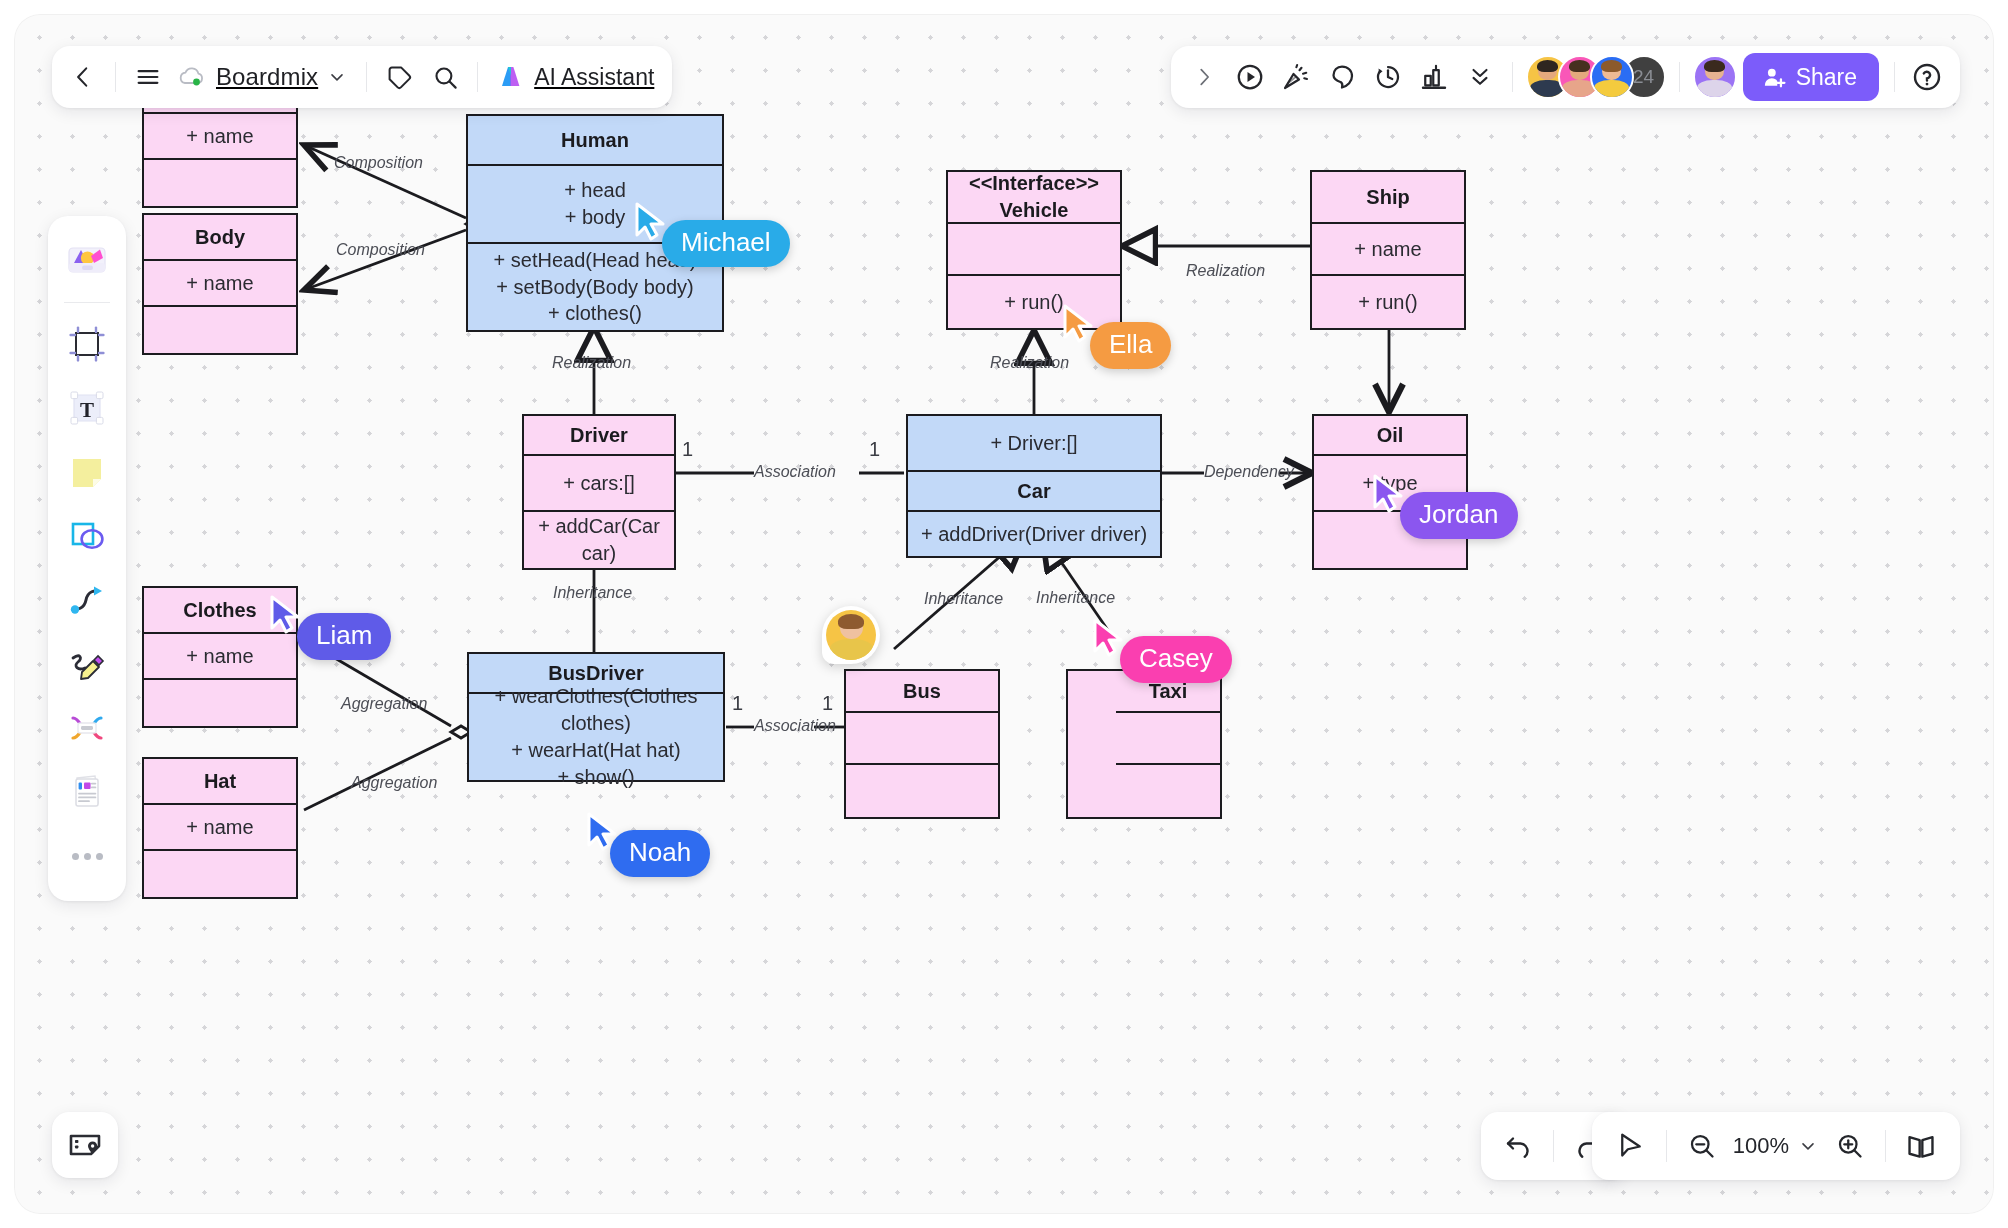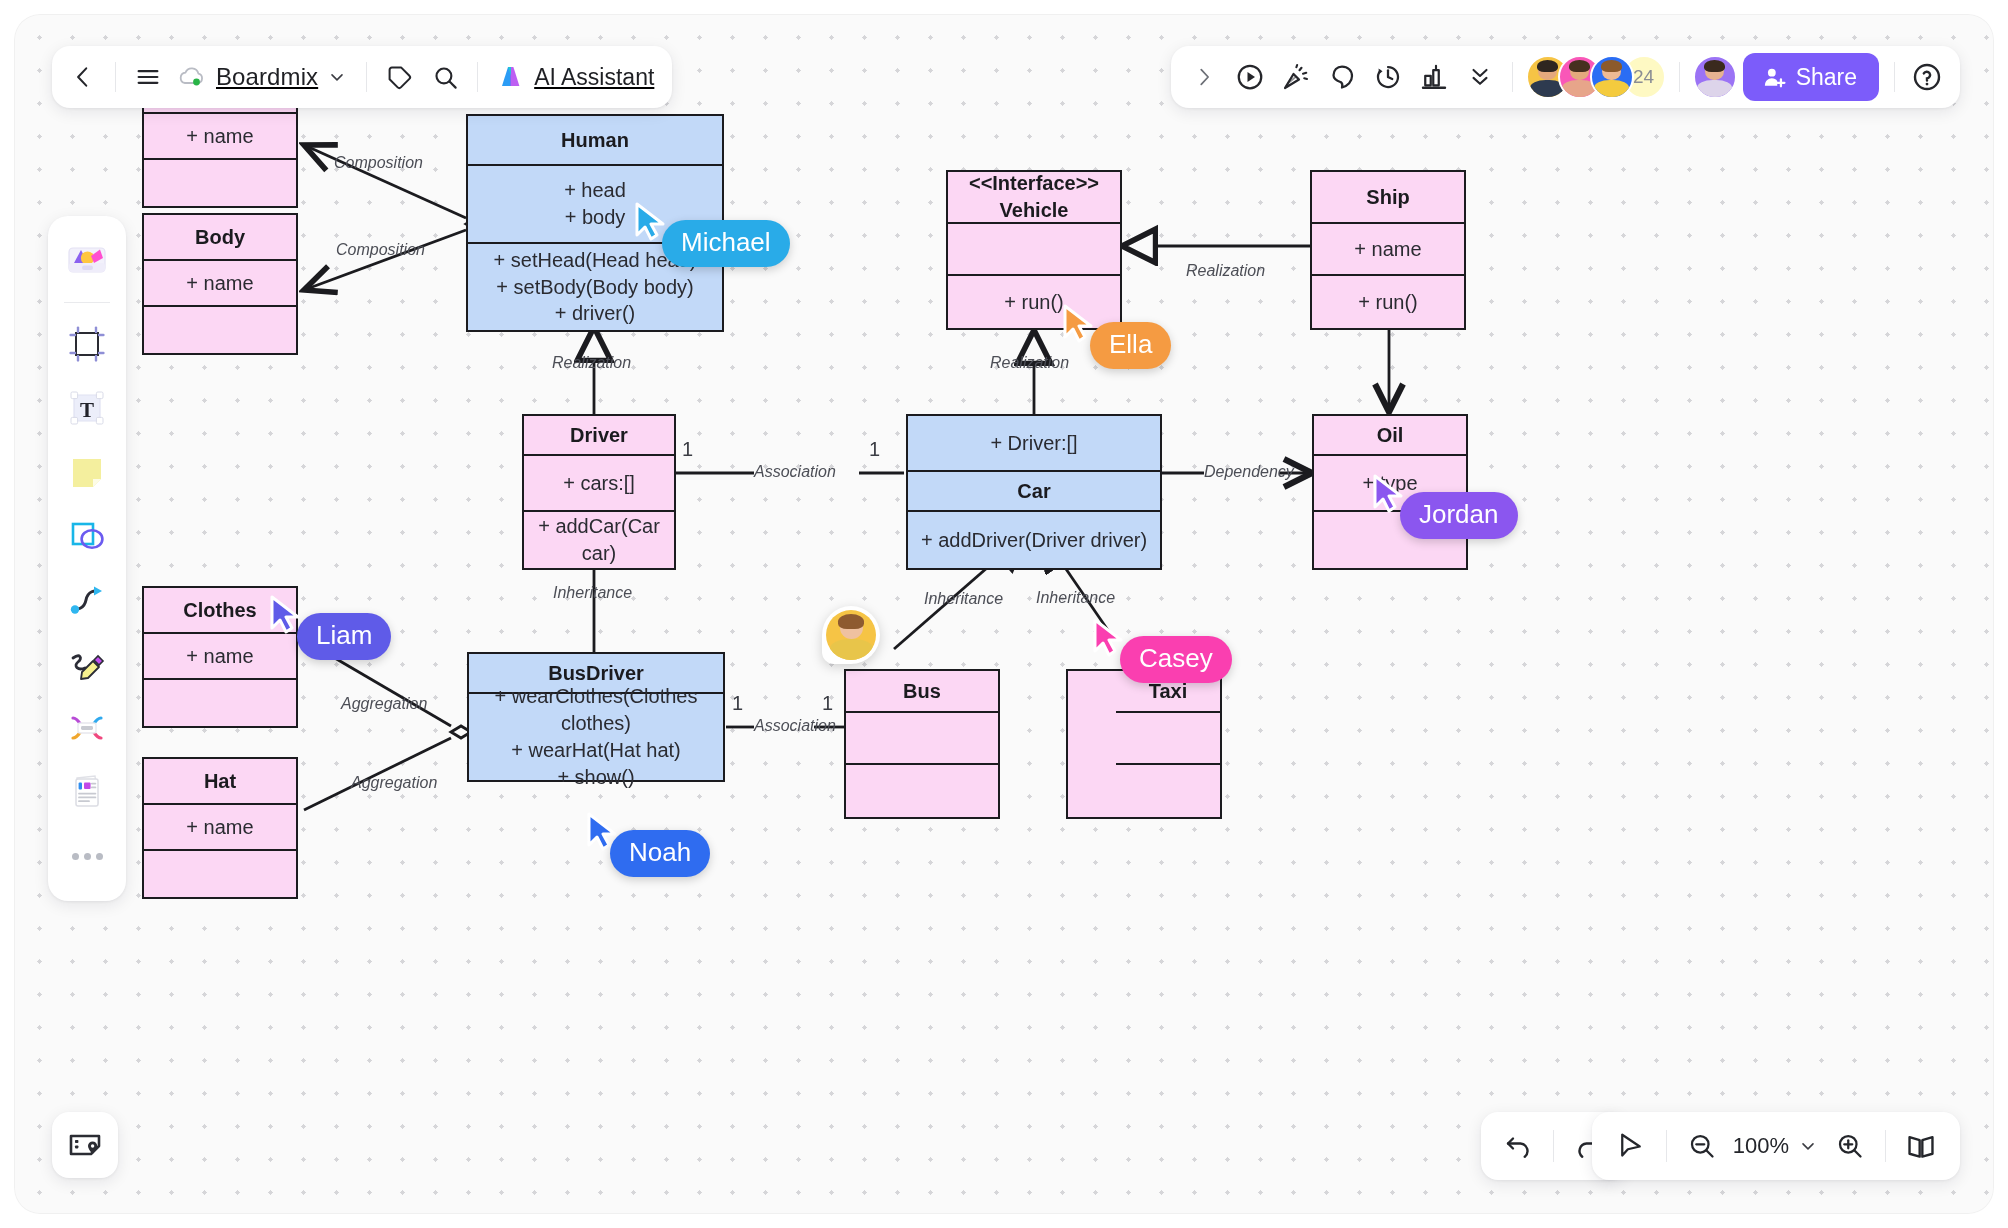--- a/index.html
+++ b/index.html
@@ -72,21 +72,21 @@
   .avatars { display: flex; align-items: center; padding: 0 4px; }
   .av {
     width: 44px; height: 44px; border-radius: 50%;
     border: 2.5px solid #fff; margin-left: -12px;
     overflow: hidden; position: relative; cursor: pointer;
     flex: none;
   }
   .av:first-child { margin-left: 0; }
   .av-more {
     width: 44px; height: 44px; border-radius: 50%;
-    background: #fef9c3; color: #8a8d94;
+    background: #404040; color: #8a8d94;
     display: flex; align-items: center; justify-content: center;
     font-size: 19px; margin-left: -12px; border: 2.5px solid #fff; cursor: pointer;
     flex: none;
   }
   .face { position: absolute; inset: 0; }
   .face .head { position:absolute; width:46%; height:44%; border-radius:50%; left:27%; top:14%; }
   .face .hair { position:absolute; width:52%; height:30%; border-radius:50% 50% 35% 35%; left:24%; top:8%; }
   .face .torso{ position:absolute; width:86%; height:42%; border-radius:46% 46% 0 0; left:7%; bottom:0; }
 
   .share-btn {
@@ -257,21 +257,21 @@
 
     <div class="uml blue" style="left:452px; top:100px; width:258px;">
       <div class="row title" style="height:50px">Human</div>
       <div class="row multi" style="height:78px">
         <span>+ head</span>
         <span>+ body</span>
       </div>
       <div class="row multi" style="height:86px">
         <span>+ setHead(Head head)</span>
         <span>+ setBody(Body body)</span>
-        <span>+ driver()</span>
+        <span>+ clothes()</span>
       </div>
     </div>
 
     <div class="uml" style="left:932px; top:156px; width:176px;">
       <div class="row multi title" style="height:52px">
         <span>&lt;&lt;Interface&gt;&gt;</span>
         <span>Vehicle</span>
       </div>
       <div class="row" style="height:52px"></div>
       <div class="row" style="height:52px">+ run()</div>
@@ -285,21 +285,21 @@
 
     <div class="uml" style="left:508px; top:400px; width:154px;">
       <div class="row title" style="height:40px">Driver</div>
       <div class="row" style="height:56px">+ cars:[]</div>
       <div class="row" style="height:56px">+ addCar(Car car)</div>
     </div>
 
     <div class="uml blue" style="left:892px; top:400px; width:256px;">
       <div class="row" style="height:56px">+ Driver:[]</div>
       <div class="row title" style="height:40px">Car</div>
-      <div class="row" style="height:56px">+ addDriver(Driver driver)</div>
+      <div class="row" style="height:44px">+ addDriver(Driver driver)</div>
     </div>
 
     <div class="uml" style="left:1298px; top:400px; width:156px;">
       <div class="row title" style="height:40px">Oil</div>
       <div class="row" style="height:56px">+ type</div>
       <div class="row" style="height:56px"></div>
     </div>
 
     <div class="uml" style="left:128px; top:572px; width:156px;">
       <div class="row title" style="height:46px">Clothes</div>

